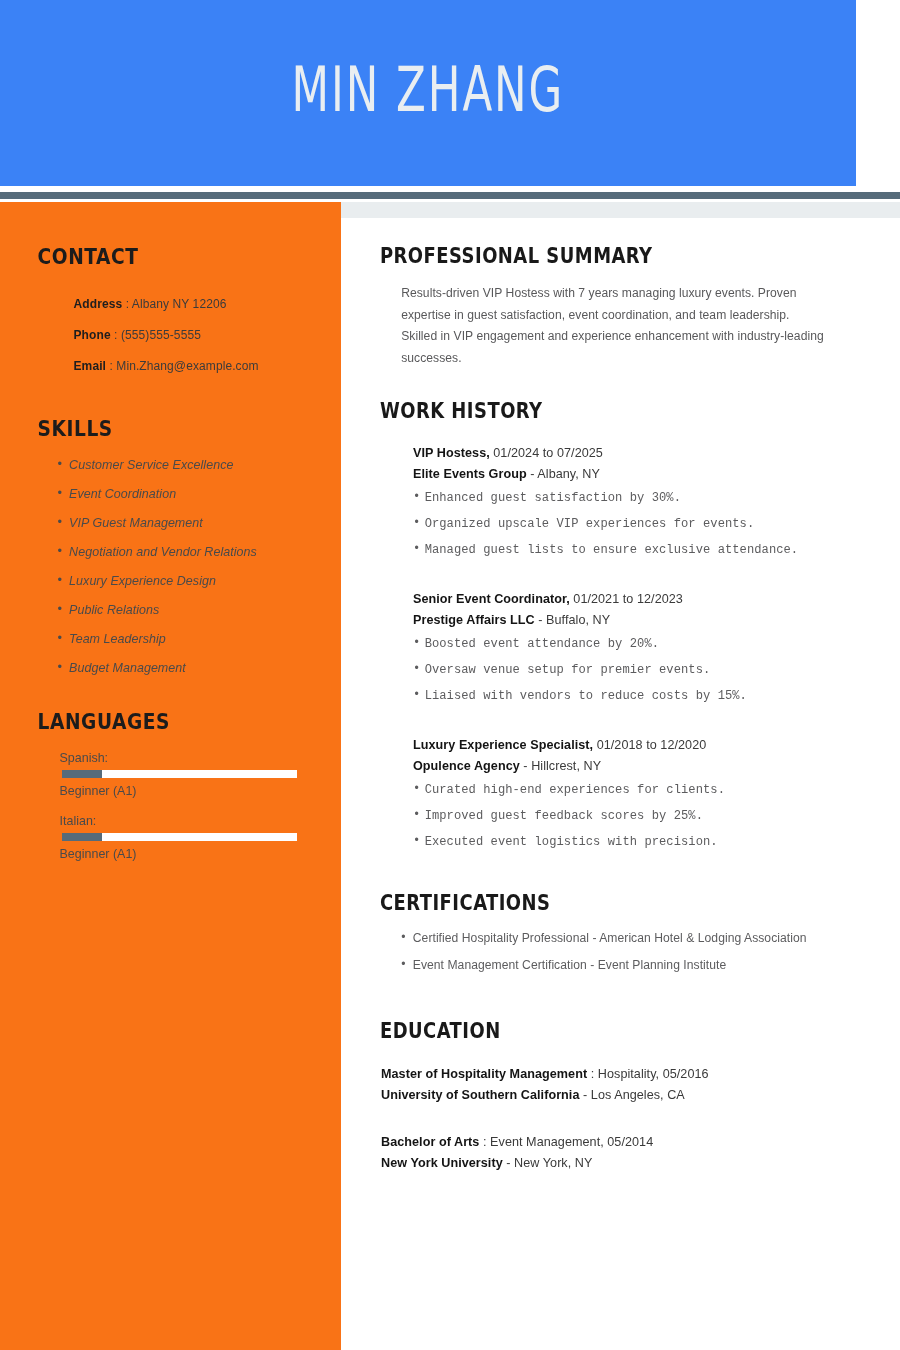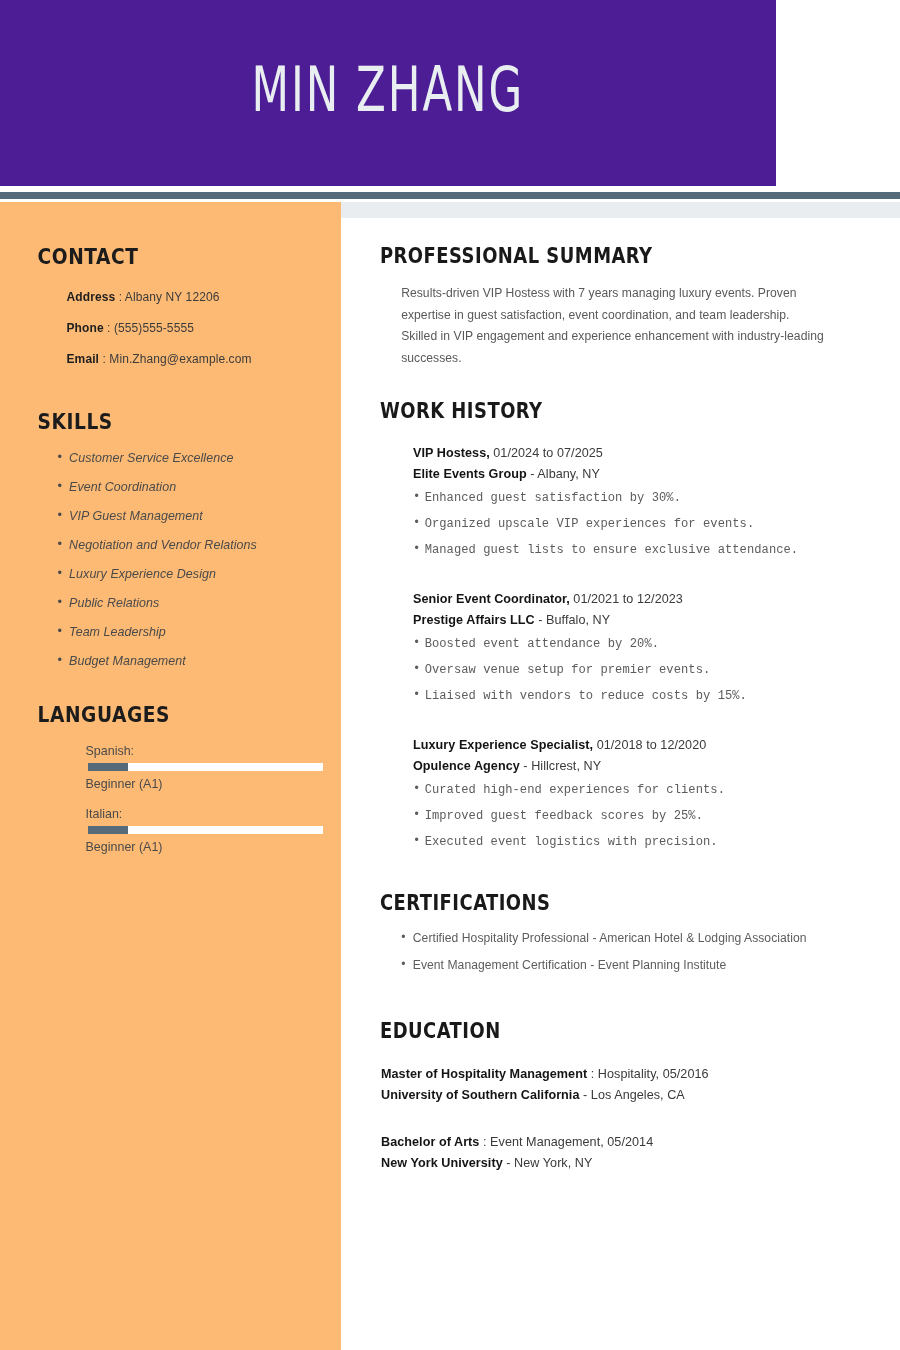--- a/index.html
+++ b/index.html
@@ -18,23 +18,23 @@
     width: 900px;
     height: 1350px;
     overflow: hidden;
     background: #ffffff;
   }
 
   
   .header {
     position: absolute;
     left: 0; top: 0;
-    width: 776px;
+    width: 856px;
     height: 186px;
-    background: #4c1d95;
+    background: #3b82f6;
     display: flex;
     align-items: center;
     justify-content: center;
   }
   .header-name {
     color: #e9eef1;
     font-family: "Liberation Sans Narrow", "DejaVu Sans Condensed", "Liberation Sans", sans-serif;
     font-size: 62px;
     font-weight: 400;
     letter-spacing: 2.5px;
@@ -62,21 +62,21 @@
     width: 900px; height: 3px;
     background: #ffffff;
   }
 
   
   .sidebar {
     position: absolute;
     left: 0; top: 202px;
     width: 410px;
     height: 1148px;
-    background: #fdba74;
+    background: #f97316;
   }
   .main-topstrip {
     position: absolute;
     left: 341px; top: 202px;
     width: 559px; height: 16px;
     background: #e9edef;
   }
   .main {
     position: absolute;
     left: 341px; top: 218px;
@@ -92,21 +92,21 @@
     font-size: 22px;
     font-weight: 700;
     color: #1c1c1c;
     letter-spacing: 0.6px;
     margin: 0;
     padding-left: 40px;
     transform: scaleX(0.94);
     transform-origin: left center;
   }
   .sb-contact-list {
-    margin: 7px;
+    margin: 14px;
     padding: 14px 0 0 0;
     list-style: none;
   }
   .sb-contact-item {
     font-size: 12.5px;
     color: #3b3b3b;
     padding-left: 62px;
     margin-bottom: 17px;
     letter-spacing: 0.1px;
     transform: scaleX(0.96);
@@ -136,21 +136,21 @@
     content: "•";
     position: absolute;
     left: 60px;
     top: -1px;
     color: #4a4a4a;
     font-size: 13px;
   }
   .lang-block {
     padding-top: 16px;
   }
-  .lang-item { margin-bottom: 15px; padding-left: 26px; }
+  .lang-item { margin-bottom: 15px; }
   .lang-name {
     font-size: 13px;
     color: #4a4a4a;
     padding-left: 62px;
     margin-bottom: 5px;
     transform: scaleX(0.96);
     transform-origin: left center;
   }
   .lang-bar-track {
     margin-left: 62px;

